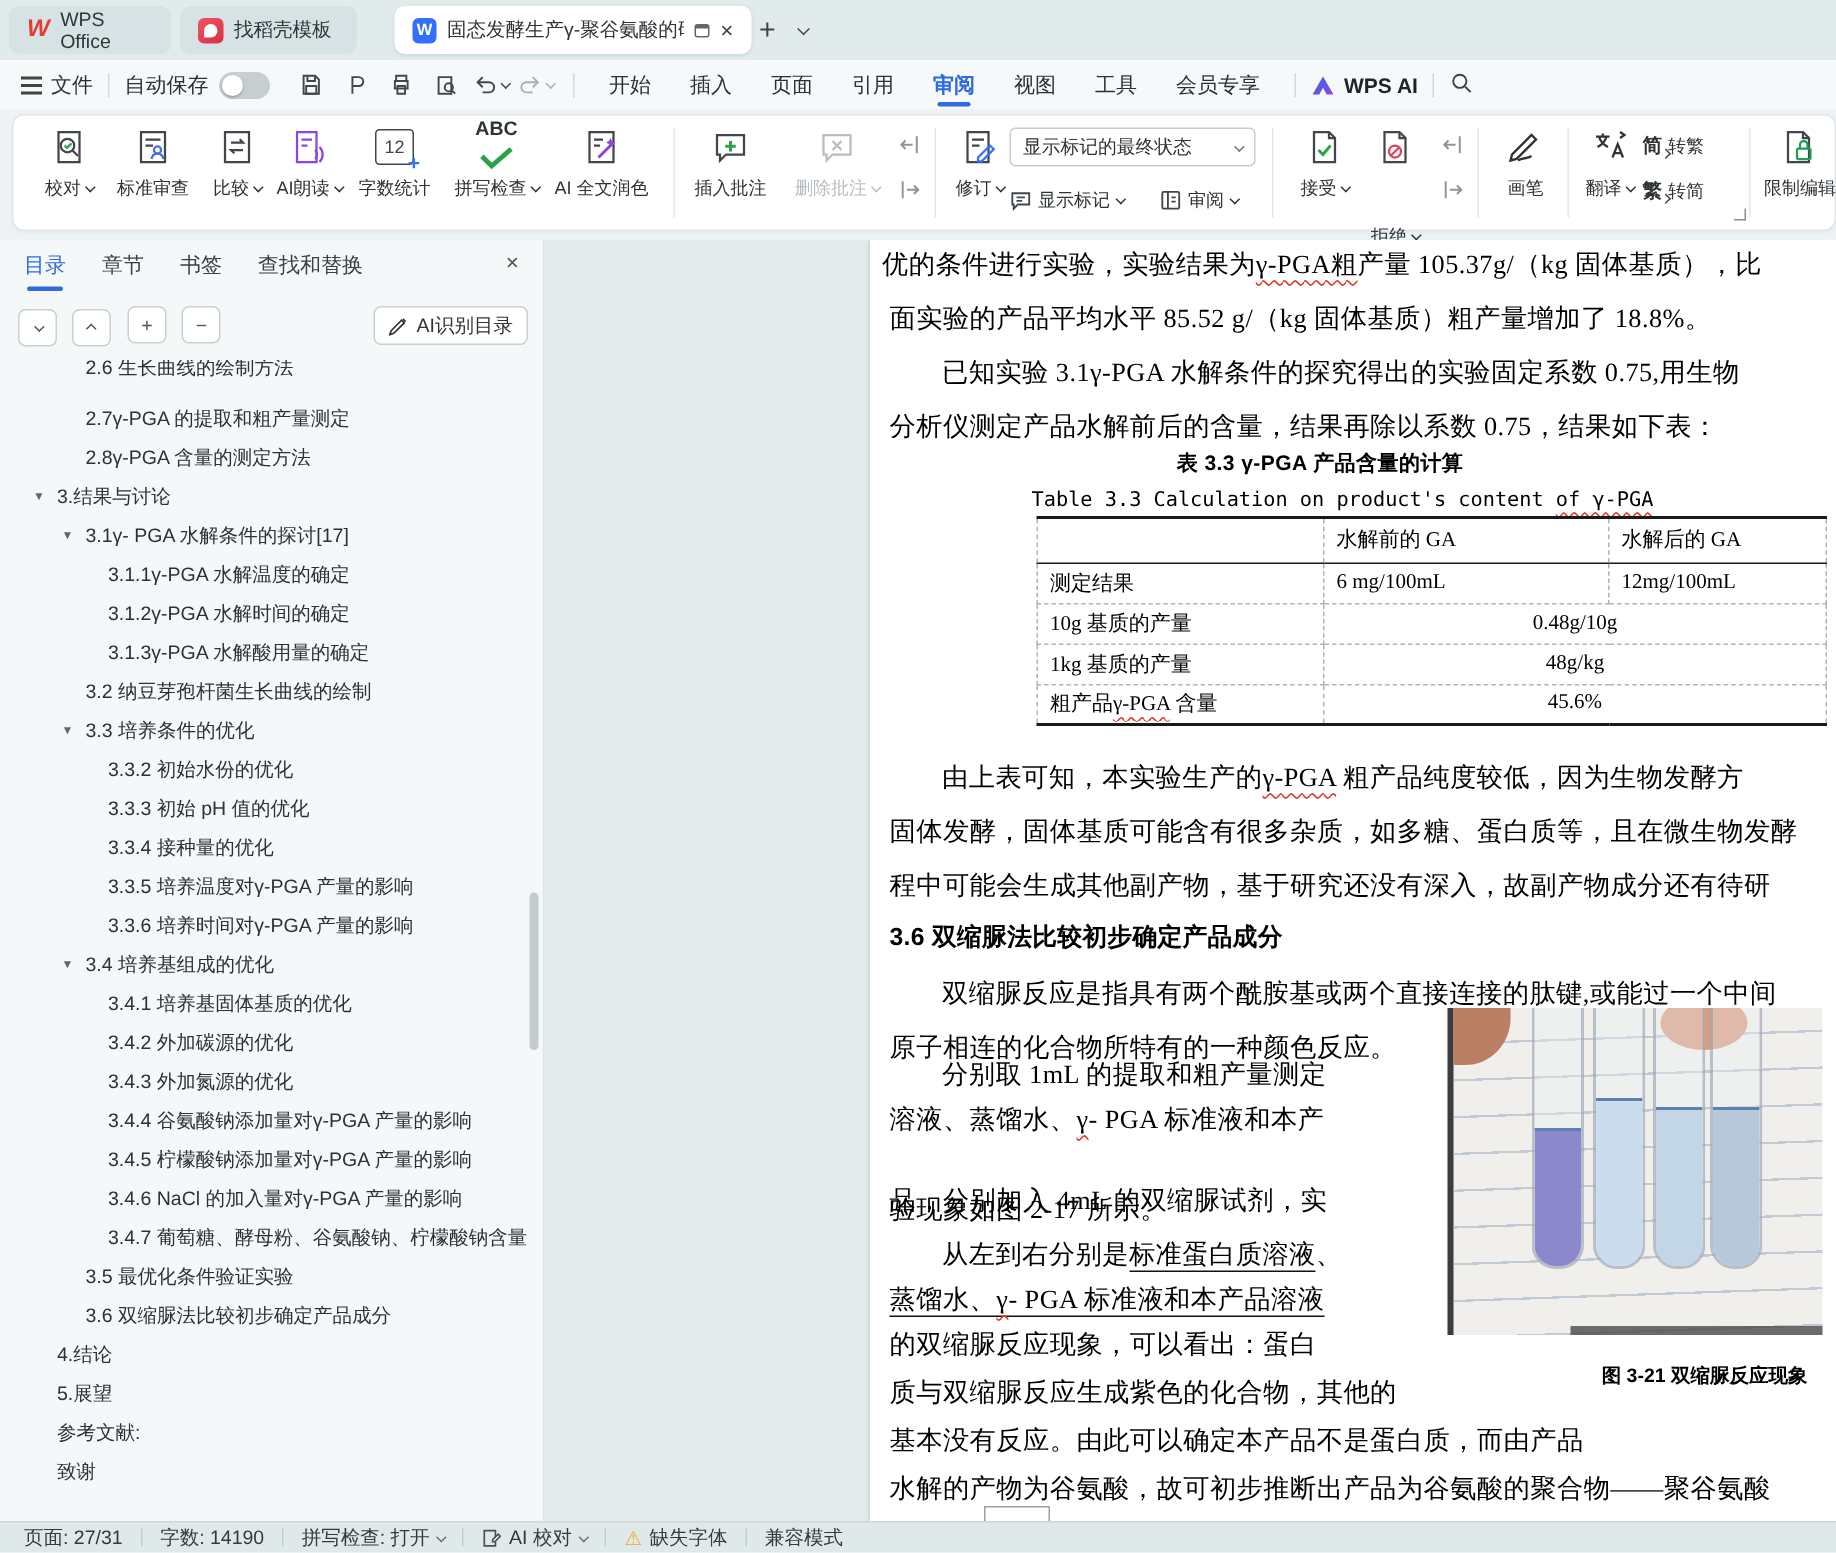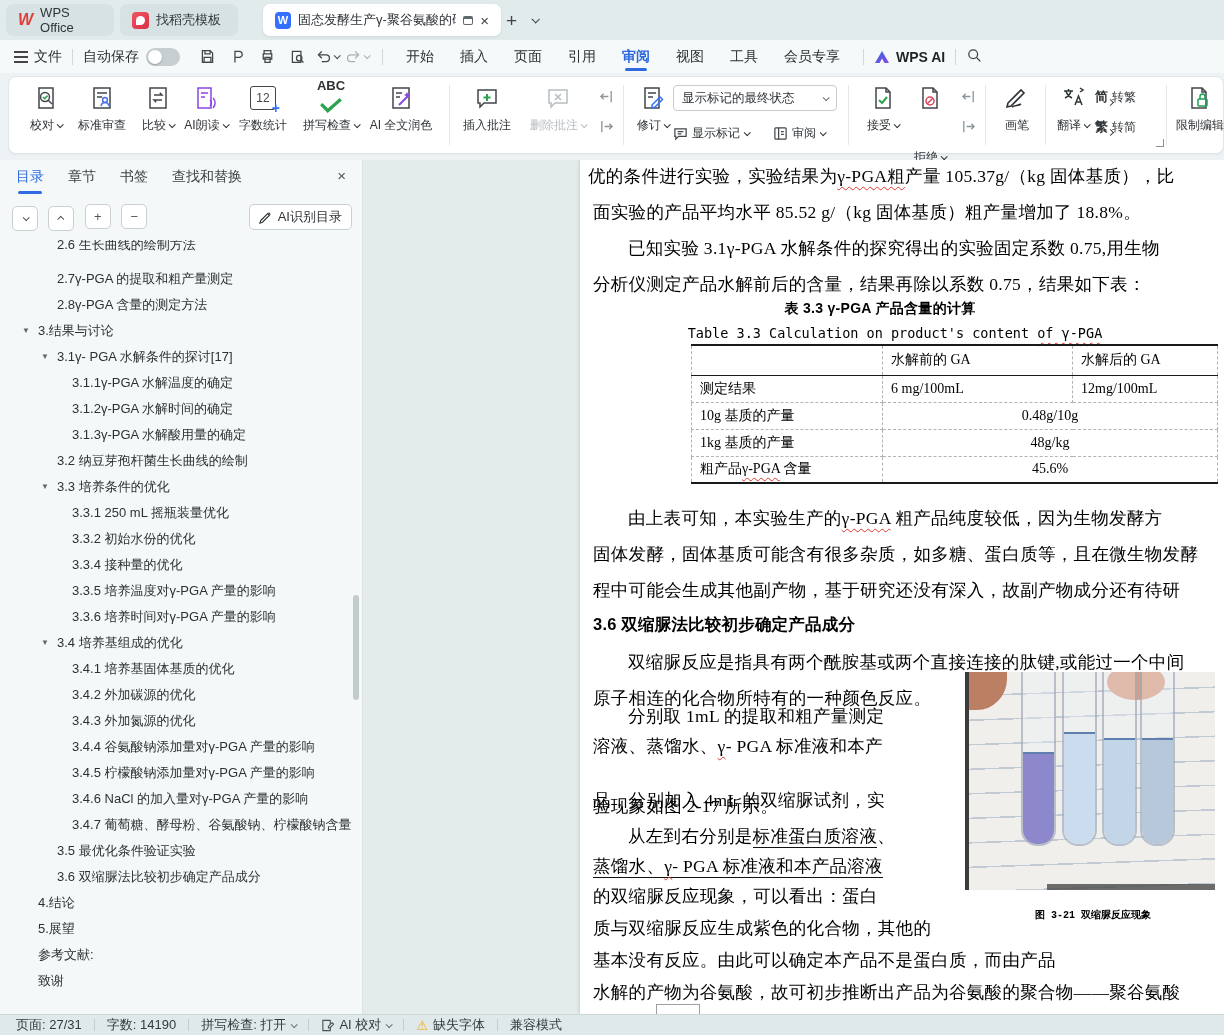--- a/index.html
+++ b/index.html
@@ -86,21 +86,21 @@
   .dl.hei { font-family:"Liberation Sans", sans-serif; font-weight:600; font-size:16.5px; letter-spacing:.2px; }
   .dl.capcn { font-family:"Liberation Sans", sans-serif; font-weight:600; font-size:14px; text-align:center; }
   .dl.capen { font-family:"DejaVu Sans Mono", monospace; font-size:13.5px; text-align:center; letter-spacing:0; }
   .sq { text-decoration-line:underline; text-decoration-style:wavy; text-decoration-color:#e0392b; text-decoration-thickness:1px; text-underline-offset:4px; }
   .ul { border-bottom:1px solid #111; padding-bottom:1px; }
   .dtbl { position:absolute; left:111px; top:184px; width:526px; border-collapse:collapse; font-family:"Liberation Serif", serif; font-size:14px; color:#000;
           border-top:2px solid #1a1a1a; border-bottom:2px solid #1a1a1a; table-layout:fixed; }
   .dtbl td { border:1px dashed #b3b3b3; padding:0 8px; height:27px; }
   .dtbl tr.hd td { height:30px; border-bottom:1px solid #1a1a1a; }
   .dtbl td.c { text-align:center; }
-  .figcap { position:absolute; left:455px; top:748px; width:170px; text-align:left; font-family:Liberation Mono, monospace; font-weight:600; font-size:10px; color:#000; white-space:nowrap; }
+  .figcap { position:absolute; left:455px; top:748px; width:170px; text-align:right; font-family:Liberation Sans, sans-serif; font-weight:600; font-size:13px; color:#000; white-space:nowrap; }
   .stub { position:absolute; left:76px; top:844px; width:44px; height:12px; border:1px solid #9aa0a3; border-bottom:none; background:#fff; }
 
   
   .photo { position:absolute; left:385px; top:512px; width:250px; height:218px; overflow:hidden;
            background:#f0efec; border-left:4px solid #3c3c3c; }
   .photo .lines { position:absolute; inset:0; background:repeating-linear-gradient(178deg, rgba(0,0,0,0) 0 23px, #b6c1ce 23px 24.5px); opacity:.8; }
   .finger-l { position:absolute; left:-12px; top:-14px; width:50px; height:52px; background:#bb7f63; border-radius:0 0 60% 30%; }
   .finger-r { position:absolute; left:138px; top:-8px; width:58px; height:36px; background:#d99c80; border-radius:50%; }
   .tube { position:absolute; top:-6px; height:180px; width:35px; border:2px solid rgba(140,152,168,.55); border-top:none; border-radius:0 0 16px 16px; background:rgba(235,241,247,.35); overflow:hidden; }
   .liquid { position:absolute; left:0; right:0; bottom:0; border-top:2px solid #5f7fae; }
@@ -566,30 +566,30 @@
         <div class="ti lv2">
           <span class="arr"></span>
           <span class="txt">3.2 纳豆芽孢杆菌生长曲线的绘制</span>
         </div>
 
         <div class="ti lv2">
           <span class="arr">▼</span>
           <span class="txt">3.3 培养条件的优化</span>
         </div>
 
-        <div class="ti lv3">
-          <span class="arr"></span>
-          <span class="txt">3.3.1 250 mL 摇瓶装量优化</span>
-        </div>
 
         <div class="ti lv3">
           <span class="arr"></span>
           <span class="txt">3.3.2 初始水份的优化</span>
         </div>
 
+        <div class="ti lv3">
+          <span class="arr"></span>
+          <span class="txt">3.3.3 初始 pH 值的优化</span>
+        </div>
 
         <div class="ti lv3">
           <span class="arr"></span>
           <span class="txt">3.3.4 接种量的优化</span>
         </div>
 
         <div class="ti lv3">
           <span class="arr"></span>
           <span class="txt">3.3.5 培养温度对γ-PGA 产量的影响</span>
         </div>

